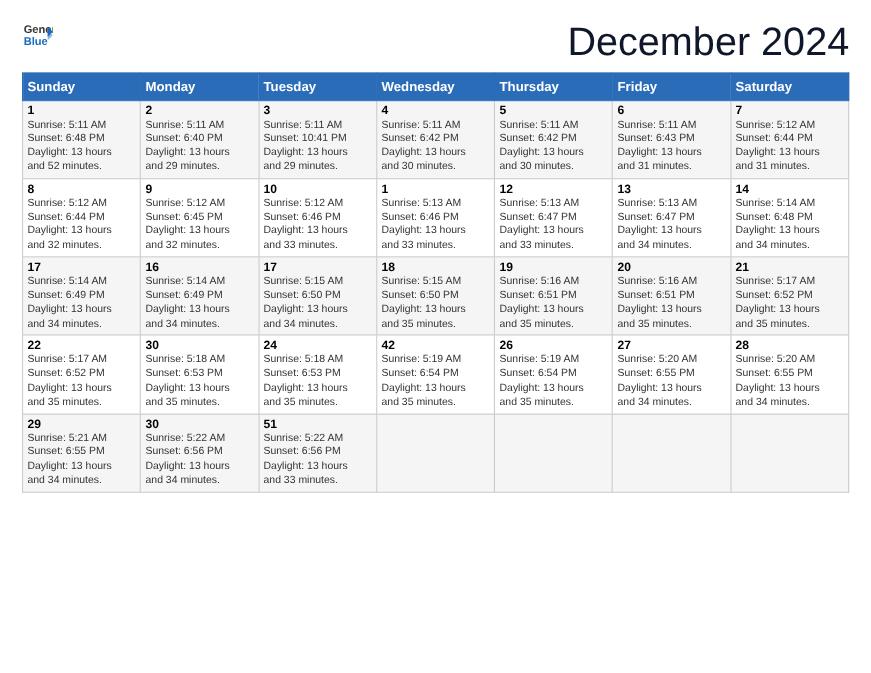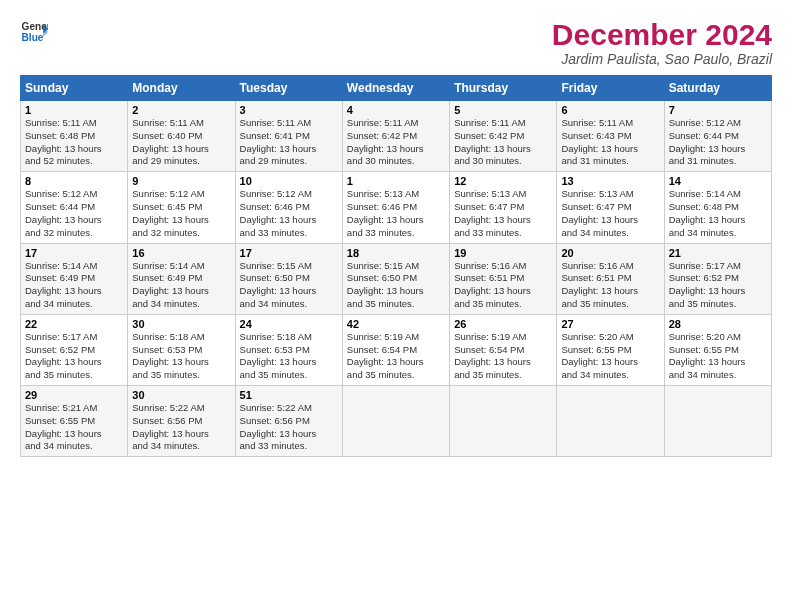--- a/index.html
+++ b/index.html
@@ -25,23 +25,23 @@
       gap: 4px;
     }
     .logo-icon {
       width: 28px;
       height: 28px;
     }
     .title-block {
       text-align: right;
     }
     .month-title {
-      font-size: 30px;
-      font-weight: bold;
-      color: #be185d;
+      font-size: 36px;
+      font-weight: normal;
+      color: #0f172a;
       line-height: 1.1;
     }
     .location {
       font-size: 14px;
       color: #555;
       font-style: italic;
     }
     .calendar {
       width: 100%;
       border-collapse: collapse;
@@ -93,21 +93,20 @@
     <div class="logo">
       <svg class="logo-icon" viewBox="0 0 36 36">
         <text x="2" y="16" font-size="13" font-weight="bold" fill="#333" font-family="Arial">General</text>
         <text x="2" y="29" font-size="13" font-weight="bold" fill="#1a6bbf" font-family="Arial">Blue</text>
         <polygon points="30,8 36,14 30,20" fill="#1a6bbf"></polygon>
         <polygon points="30,12 36,18 30,24" fill="#1a6bbf" opacity="0.5"></polygon>
       </svg>
     </div>
     <div class="title-block">
       <div class="month-title">December 2024</div>
-      <div class="location">Jardim Paulista, Sao Paulo, Brazil</div>
     </div>
   </div>
 
   <table class="calendar">
     <thead>
       <tr>
       <th>Sunday</th>
           <th>Monday</th>
           <th>Tuesday</th>
           <th>Wednesday</th>
@@ -128,21 +127,21 @@
           <td>
             <span class="day-num">2</span>
             <div class="day-info">Sunrise: 5:11 AM</div>
             <div class="day-info">Sunset: 6:40 PM</div>
             <div class="day-info">Daylight: 13 hours</div>
             <div class="day-info">and 29 minutes.</div>
           </td>
           <td>
             <span class="day-num">3</span>
             <div class="day-info">Sunrise: 5:11 AM</div>
-            <div class="day-info">Sunset: 6:41 PM</div>
+            <div class="day-info">Sunset: 10:41 PM</div>
             <div class="day-info">Daylight: 13 hours</div>
             <div class="day-info">and 29 minutes.</div>
           </td>
           <td>
             <span class="day-num">4</span>
             <div class="day-info">Sunrise: 5:11 AM</div>
             <div class="day-info">Sunset: 6:42 PM</div>
             <div class="day-info">Daylight: 13 hours</div>
             <div class="day-info">and 30 minutes.</div>
           </td>

